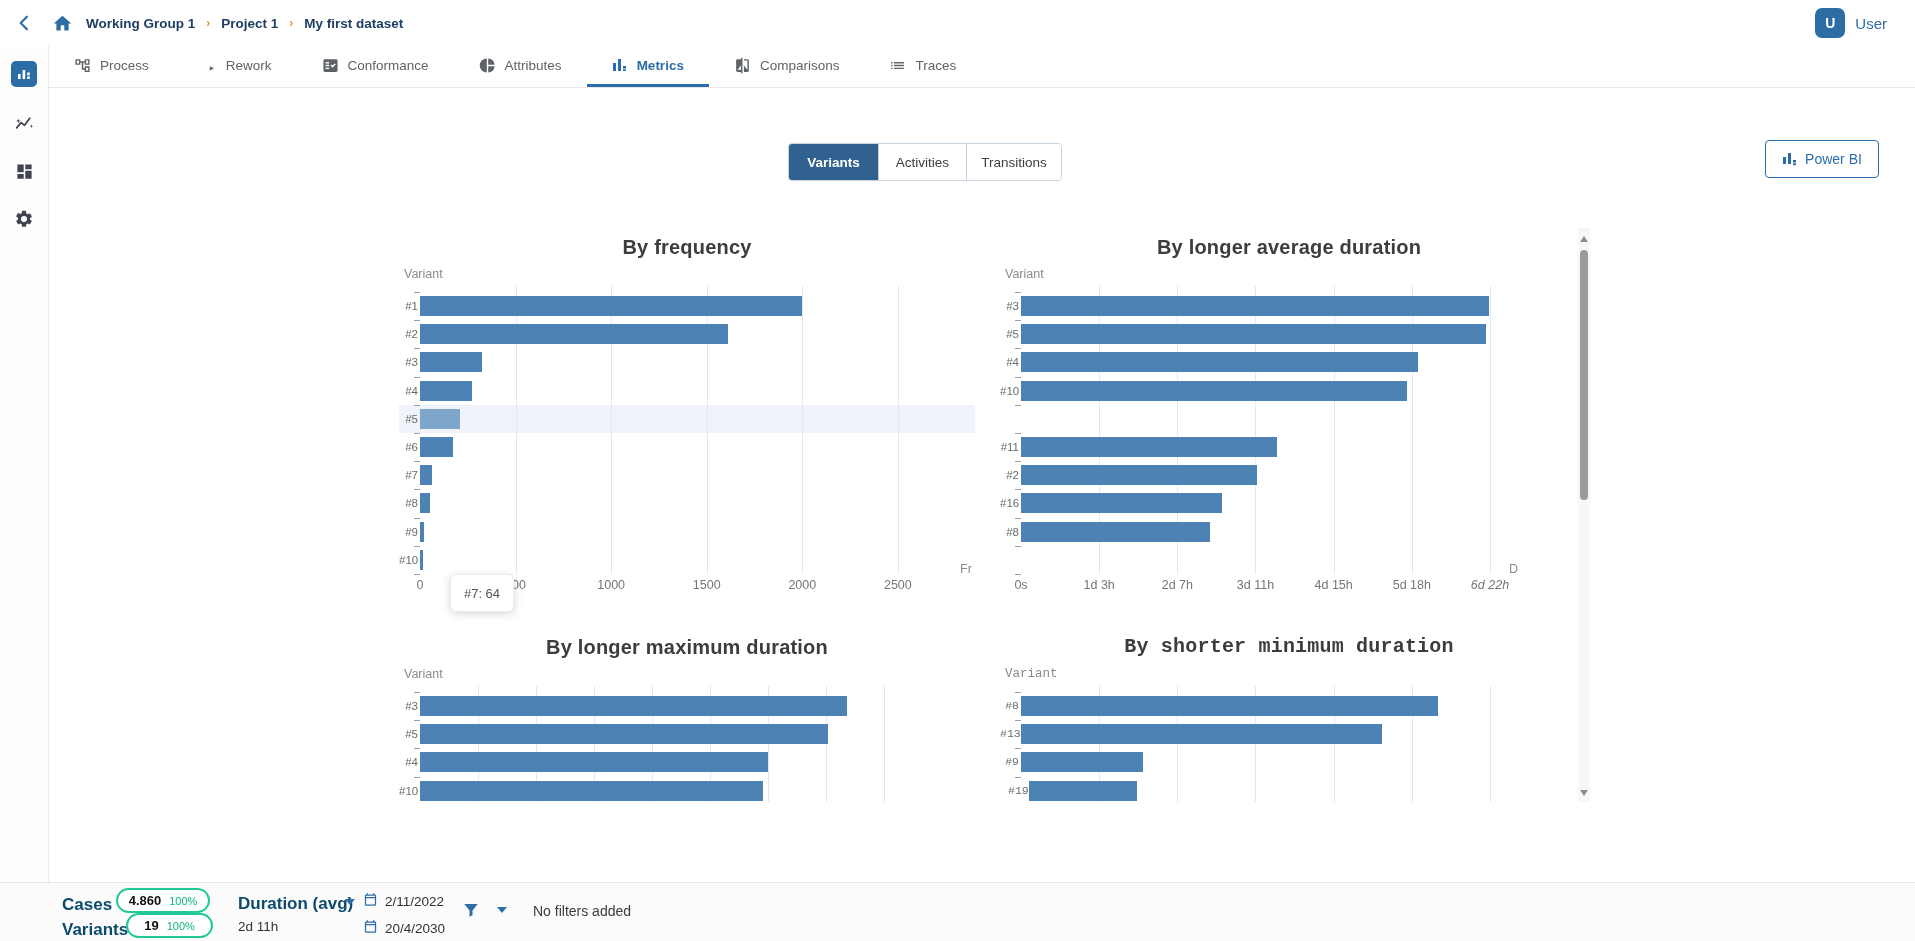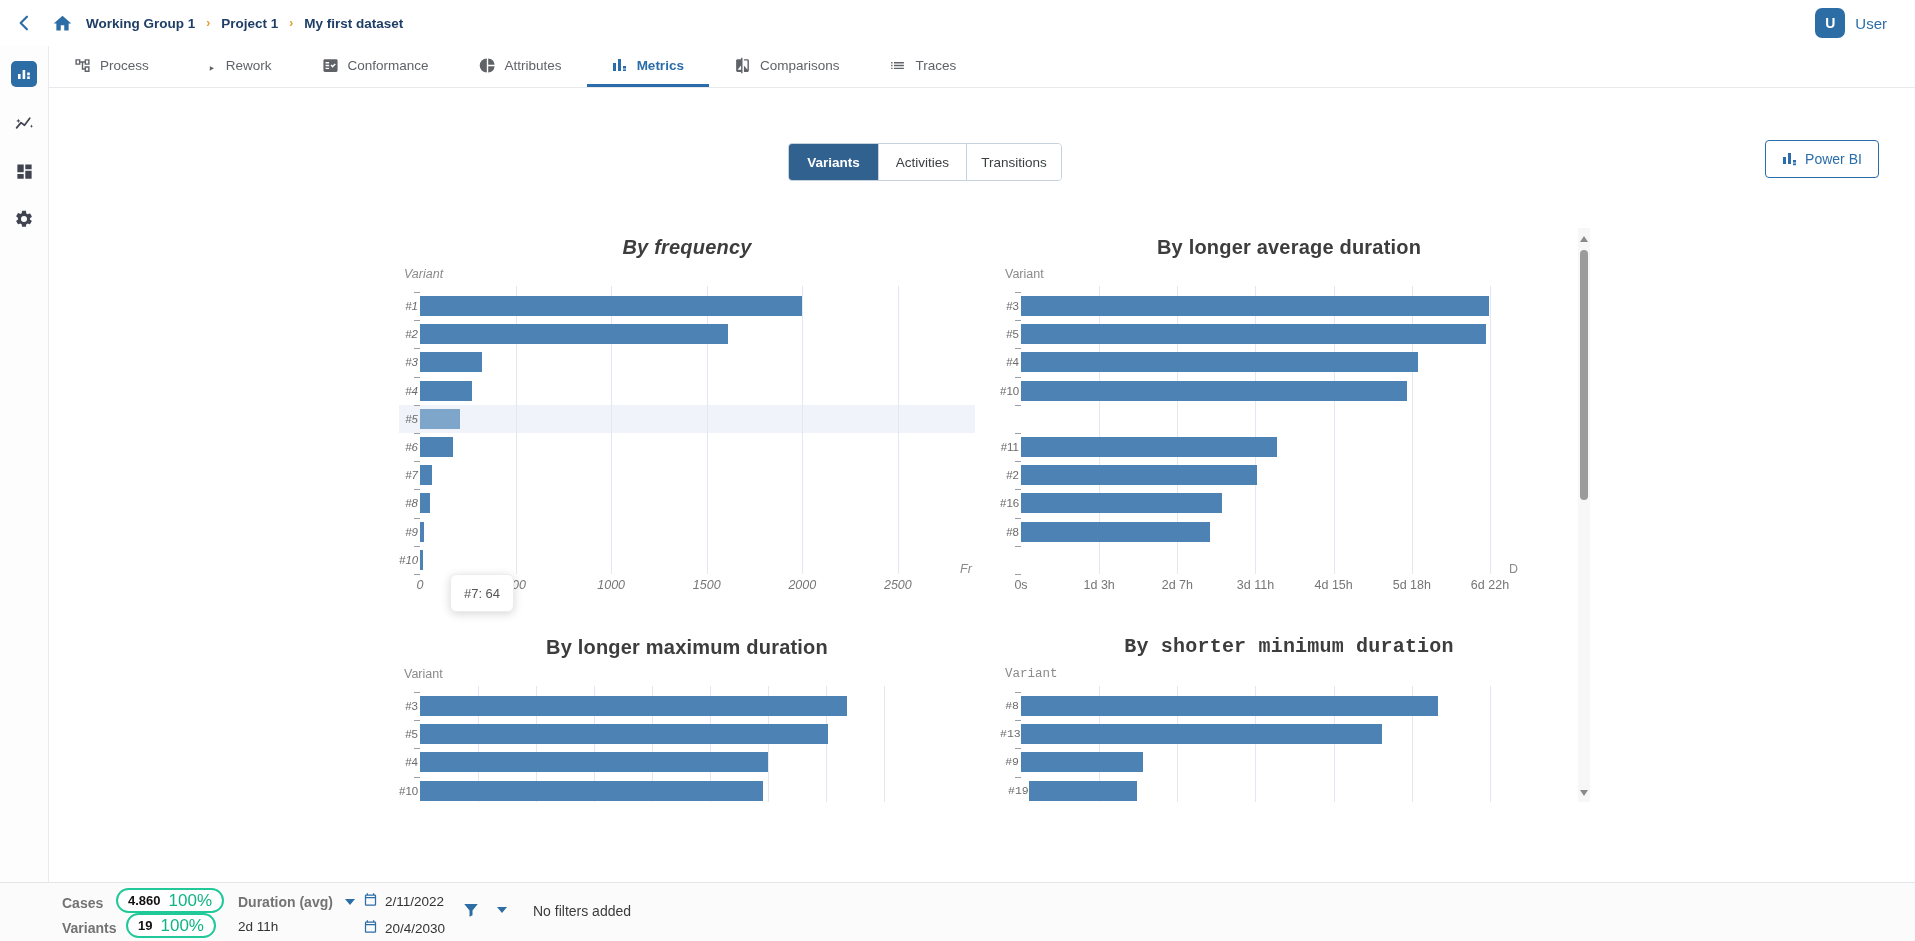--- a/index.html
+++ b/index.html
@@ -71,25 +71,25 @@
   #scroll-up { top:8px; border-bottom:6px solid #8a8a8a; }
   #scroll-down { bottom:6px; border-top:6px solid #8a8a8a; }
   
   #tooltip { position:absolute; left:450px; top:574px; width:64px; height:38px; background:#fff;
     border:1px solid #ededed; border-radius:6px; box-shadow:0 2px 10px rgba(0,0,0,.16);
     display:flex; align-items:center; justify-content:center; font-size:13px; color:#555; z-index:10; }
   
   #footer { position:absolute; left:0; top:882px; width:1915px; height:59px; background:#fbfbfc;
     border-top:1px solid #e4e6e9; }
   .f-abs { position:absolute; }
-  .f-label { color:#737373; font-weight:bold; font-size:14px; cursor:pointer; }
+  .f-label { color:#0c4a6e; font-weight:bold; font-size:17px; cursor:pointer; }
   .pill { display:flex; align-items:center; justify-content:center; gap:8px; height:25px;
     border:2px solid #20c997; border-radius:13px; background:#fff; padding:0 10px; }
   .pill-value { font-weight:bold; font-size:13px; color:#111; }
-  .pill-pct { font-size:17px; color:#0fb482; }
+  .pill-pct { font-size:11px; color:#0fb482; }
   .f-value { font-size:13.5px; color:#333; }
   .caret { width:0; height:0; border-left:5px solid transparent; border-right:5px solid transparent;
     border-top:6px solid #2d6da6; display:inline-block; cursor:pointer; }
   #no-filters { font-size:14px; color:#3c3c3c; }
 </style>
 </head>
 <body>
 
 <div id="app-header">
   <div class="hleft">
@@ -230,21 +230,21 @@
       <rect x="1" y="6" width="3" height="7" fill="#2b6daa"></rect>
       <rect x="6" y="2" width="3" height="11" fill="#2b6daa"></rect>
       <rect x="11" y="9" width="3" height="2.6" fill="#2b6daa"></rect>
       <rect x="11" y="12.4" width="3" height="1.8" fill="#2b6daa"></rect>
     </svg>
   </span>
   <span>Power BI</span>
 </button>
 
 <div id="charts-viewport">
-    <div class="chart" style="left: 350px; top: 4px; width: 576px; font-style: italic;">
+    <div class="chart" style="left: 350px; top: 4px; width: 576px;">
       <div class="chart-title">By frequency</div>
       <div class="chart-axis-label">Variant</div>
       <div class="cplot" style="height: 288px;">
         <div class="crow" style="position: absolute; left: 0px; right: 0px; top: 6px;">
           <span class="clabel">#1</span>
           <div class="cbar" style="left: 21px; width: 382.284px;"></div>
         </div>
         <div class="crow" style="position: absolute; left: 0px; right: 0px; top: 34.2px;">
           <span class="clabel">#2</span>
           <div class="cbar" style="left: 21px; width: 307.739px;"></div>
@@ -362,21 +362,21 @@
         <div class="ytick" style="left: 15px; top: 259.8px;"></div>
         <div class="ytick" style="left: 15px; top: 288px;"></div>
       </div>
       <div class="cxticks">
         <span class="cxtick" style="left: 21px;">0s</span>
         <span class="cxtick" style="left: 99.1657px;">1d 3h</span>
         <span class="cxtick" style="left: 177.331px;">2d 7h</span>
         <span class="cxtick" style="left: 255.497px;">3d 11h</span>
         <span class="cxtick" style="left: 333.663px;">4d 15h</span>
         <span class="cxtick" style="left: 411.828px;">5d 18h</span>
-        <span class="cxtick" style="left: 489.994px;">6d 22h</span>
+        <span class="cxtick" style="left: 489.994px; font-style: italic;">6d 22h</span>
       </div>
       <span class="cxlabel" style="left: 509px; top: 330px;">D</span>
     </div>
     <div class="chart" style="left: 350px; top: 404px; width: 576px;">
       <div class="chart-title">By longer maximum duration</div>
       <div class="chart-axis-label">Variant</div>
       <div class="cplot" style="height: 118.8px;">
         <div class="crow" style="position: absolute; left: 0px; right: 0px; top: 6px;">
           <span class="clabel">#3</span>
           <div class="cbar" style="left: 21px; width: 426.862px;"></div>

